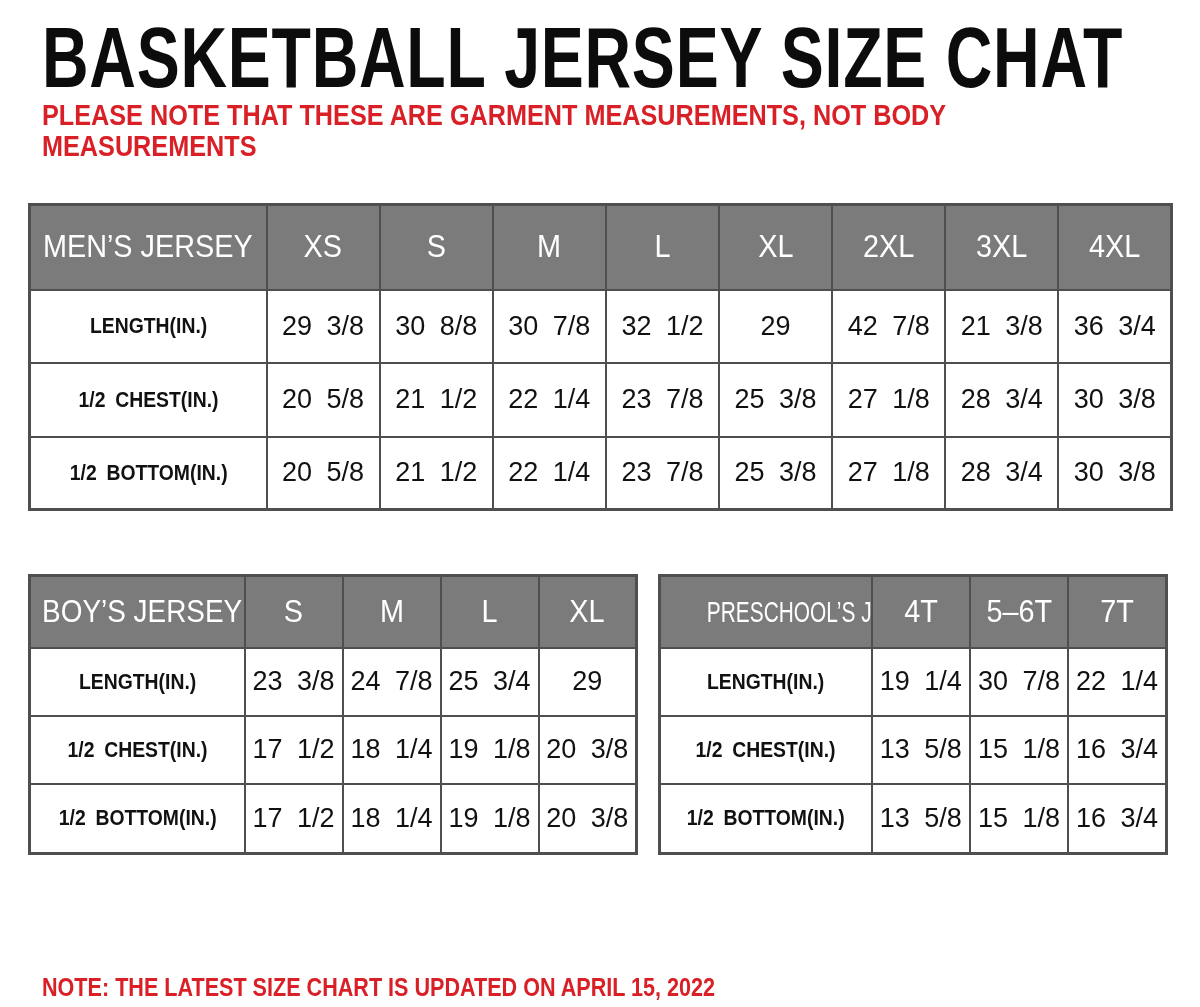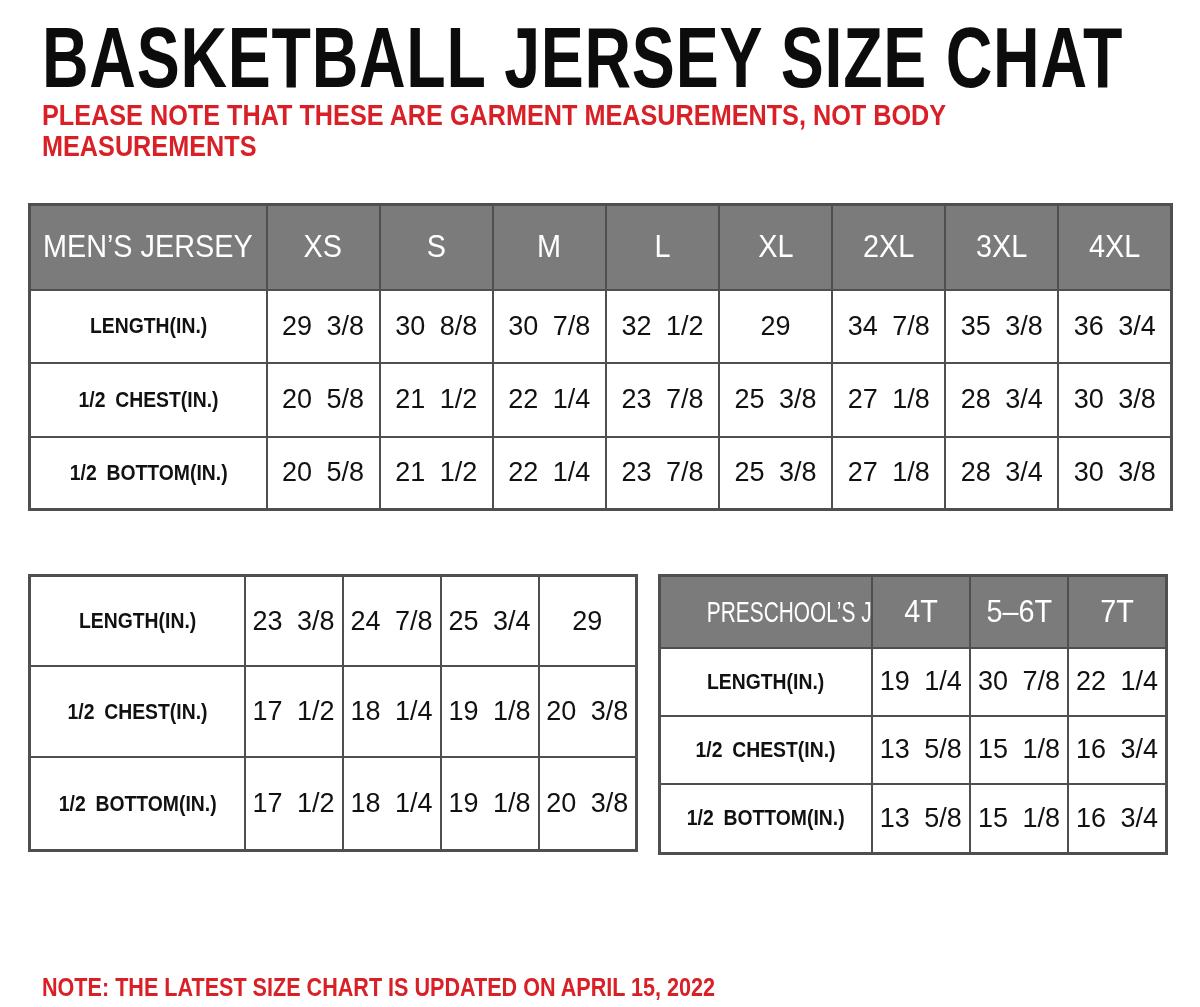--- a/index.html
+++ b/index.html
@@ -69,22 +69,22 @@
       <td class="head"><span class="cond">3XL</span></td>
       <td class="head"><span class="cond">4XL</span></td>
     </tr>
     <tr style="height:73px;">
       <td class="rowlabel"><span class="cond">LENGTH(IN.)</span></td>
       <td class="val">29 3/8</td>
       <td class="val">30 8/8</td>
       <td class="val">30 7/8</td>
       <td class="val">32 1/2</td>
       <td class="val">29</td>
-      <td class="val">34 7/8</td>
-      <td class="val">35 3/8</td>
+      <td class="val">42 7/8</td>
+      <td class="val">21 3/8</td>
       <td class="val">36 3/4</td>
     </tr>
     <tr style="height:74px;">
       <td class="rowlabel"><span class="cond">1/2 CHEST(IN.)</span></td>
       <td class="val">20 5/8</td>
       <td class="val">21 1/2</td>
       <td class="val">22 1/4</td>
       <td class="val">23 7/8</td>
       <td class="val">25 3/8</td>
       <td class="val">27 1/8</td>
@@ -109,20 +109,27 @@
 <div class="abs size-table-wrap" style="left:28px;top:574px;width:610px;height:278px;">
   <table class="size-table">
     <colgroup>
       <col style="width:215px;">
         <col>
         <col>
         <col>
         <col>
     </colgroup>
     <tbody>
+        <tr style="height:72px;">
+      <td class="head"><span class="cond" style="transform:scaleX(0.9);">BOY’S JERSEY</span></td>
+      <td class="head"><span class="cond">S</span></td>
+      <td class="head"><span class="cond">M</span></td>
+      <td class="head"><span class="cond">L</span></td>
+      <td class="head"><span class="cond">XL</span></td>
+    </tr>
     <tr style="height:68px;">
       <td class="rowlabel"><span class="cond">LENGTH(IN.)</span></td>
       <td class="val">23 3/8</td>
       <td class="val">24 7/8</td>
       <td class="val">25 3/4</td>
       <td class="val">29</td>
     </tr>
     <tr style="height:68px;">
       <td class="rowlabel"><span class="cond">1/2 CHEST(IN.)</span></td>
       <td class="val">17 1/2</td>

